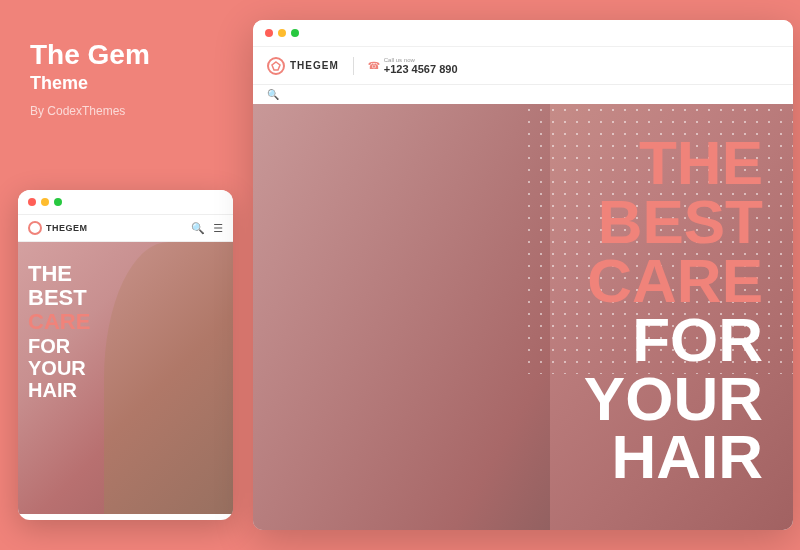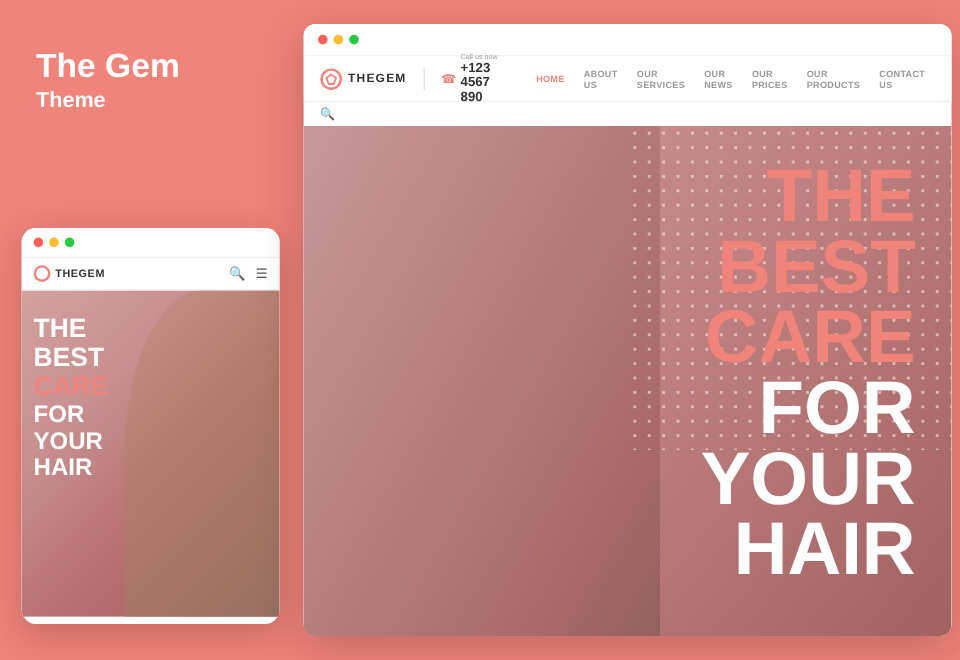--- a/index.html
+++ b/index.html
@@ -306,20 +306,21 @@
       text-transform: uppercase;
       text-align: right;
     }
   </style>
 </head>
 <body>
 
 <div class="left-panel">
   <div class="theme-title">The Gem</div>
   <div class="theme-subtitle">Theme</div>
+  <div class="theme-by">By CodexThemes</div>
 
   <div class="mobile-mockup">
     <div class="mobile-dots">
       <div class="dot dot-red"></div>
       <div class="dot dot-yellow"></div>
       <div class="dot dot-green"></div>
     </div>
     <div class="mobile-nav">
       <div class="mobile-logo">
         <div class="logo-icon-small"></div>
@@ -361,29 +362,20 @@
       </div>
       <span>THEGEM</span>
     </div>
     <div class="desktop-phone">
       <span class="phone-icon" style="color:#f0837a">☎</span>
       <div class="phone-text">
         <span class="phone-label">Call us now</span>
         <span class="phone-number">+123 4567 890</span>
       </div>
     </div>
-    <div class="nav-links">
-      <span class="nav-link active">HOME</span>
-      <span class="nav-link">ABOUT US</span>
-      <span class="nav-link">OUR SERVICES</span>
-      <span class="nav-link">OUR NEWS</span>
-      <span class="nav-link">OUR PRICES</span>
-      <span class="nav-link">OUR PRODUCTS</span>
-      <span class="nav-link">CONTACT US</span>
-    </div>
   </div>
   <div class="desktop-search">
     <span>🔍</span>
   </div>
   <div class="desktop-hero">
     <div class="desktop-hero-bg">
       <div class="desktop-person-left"></div>
       <div class="dot-pattern"></div>
       <div class="desktop-hero-text">
         <div style="color:#f0837a">THE</div>

